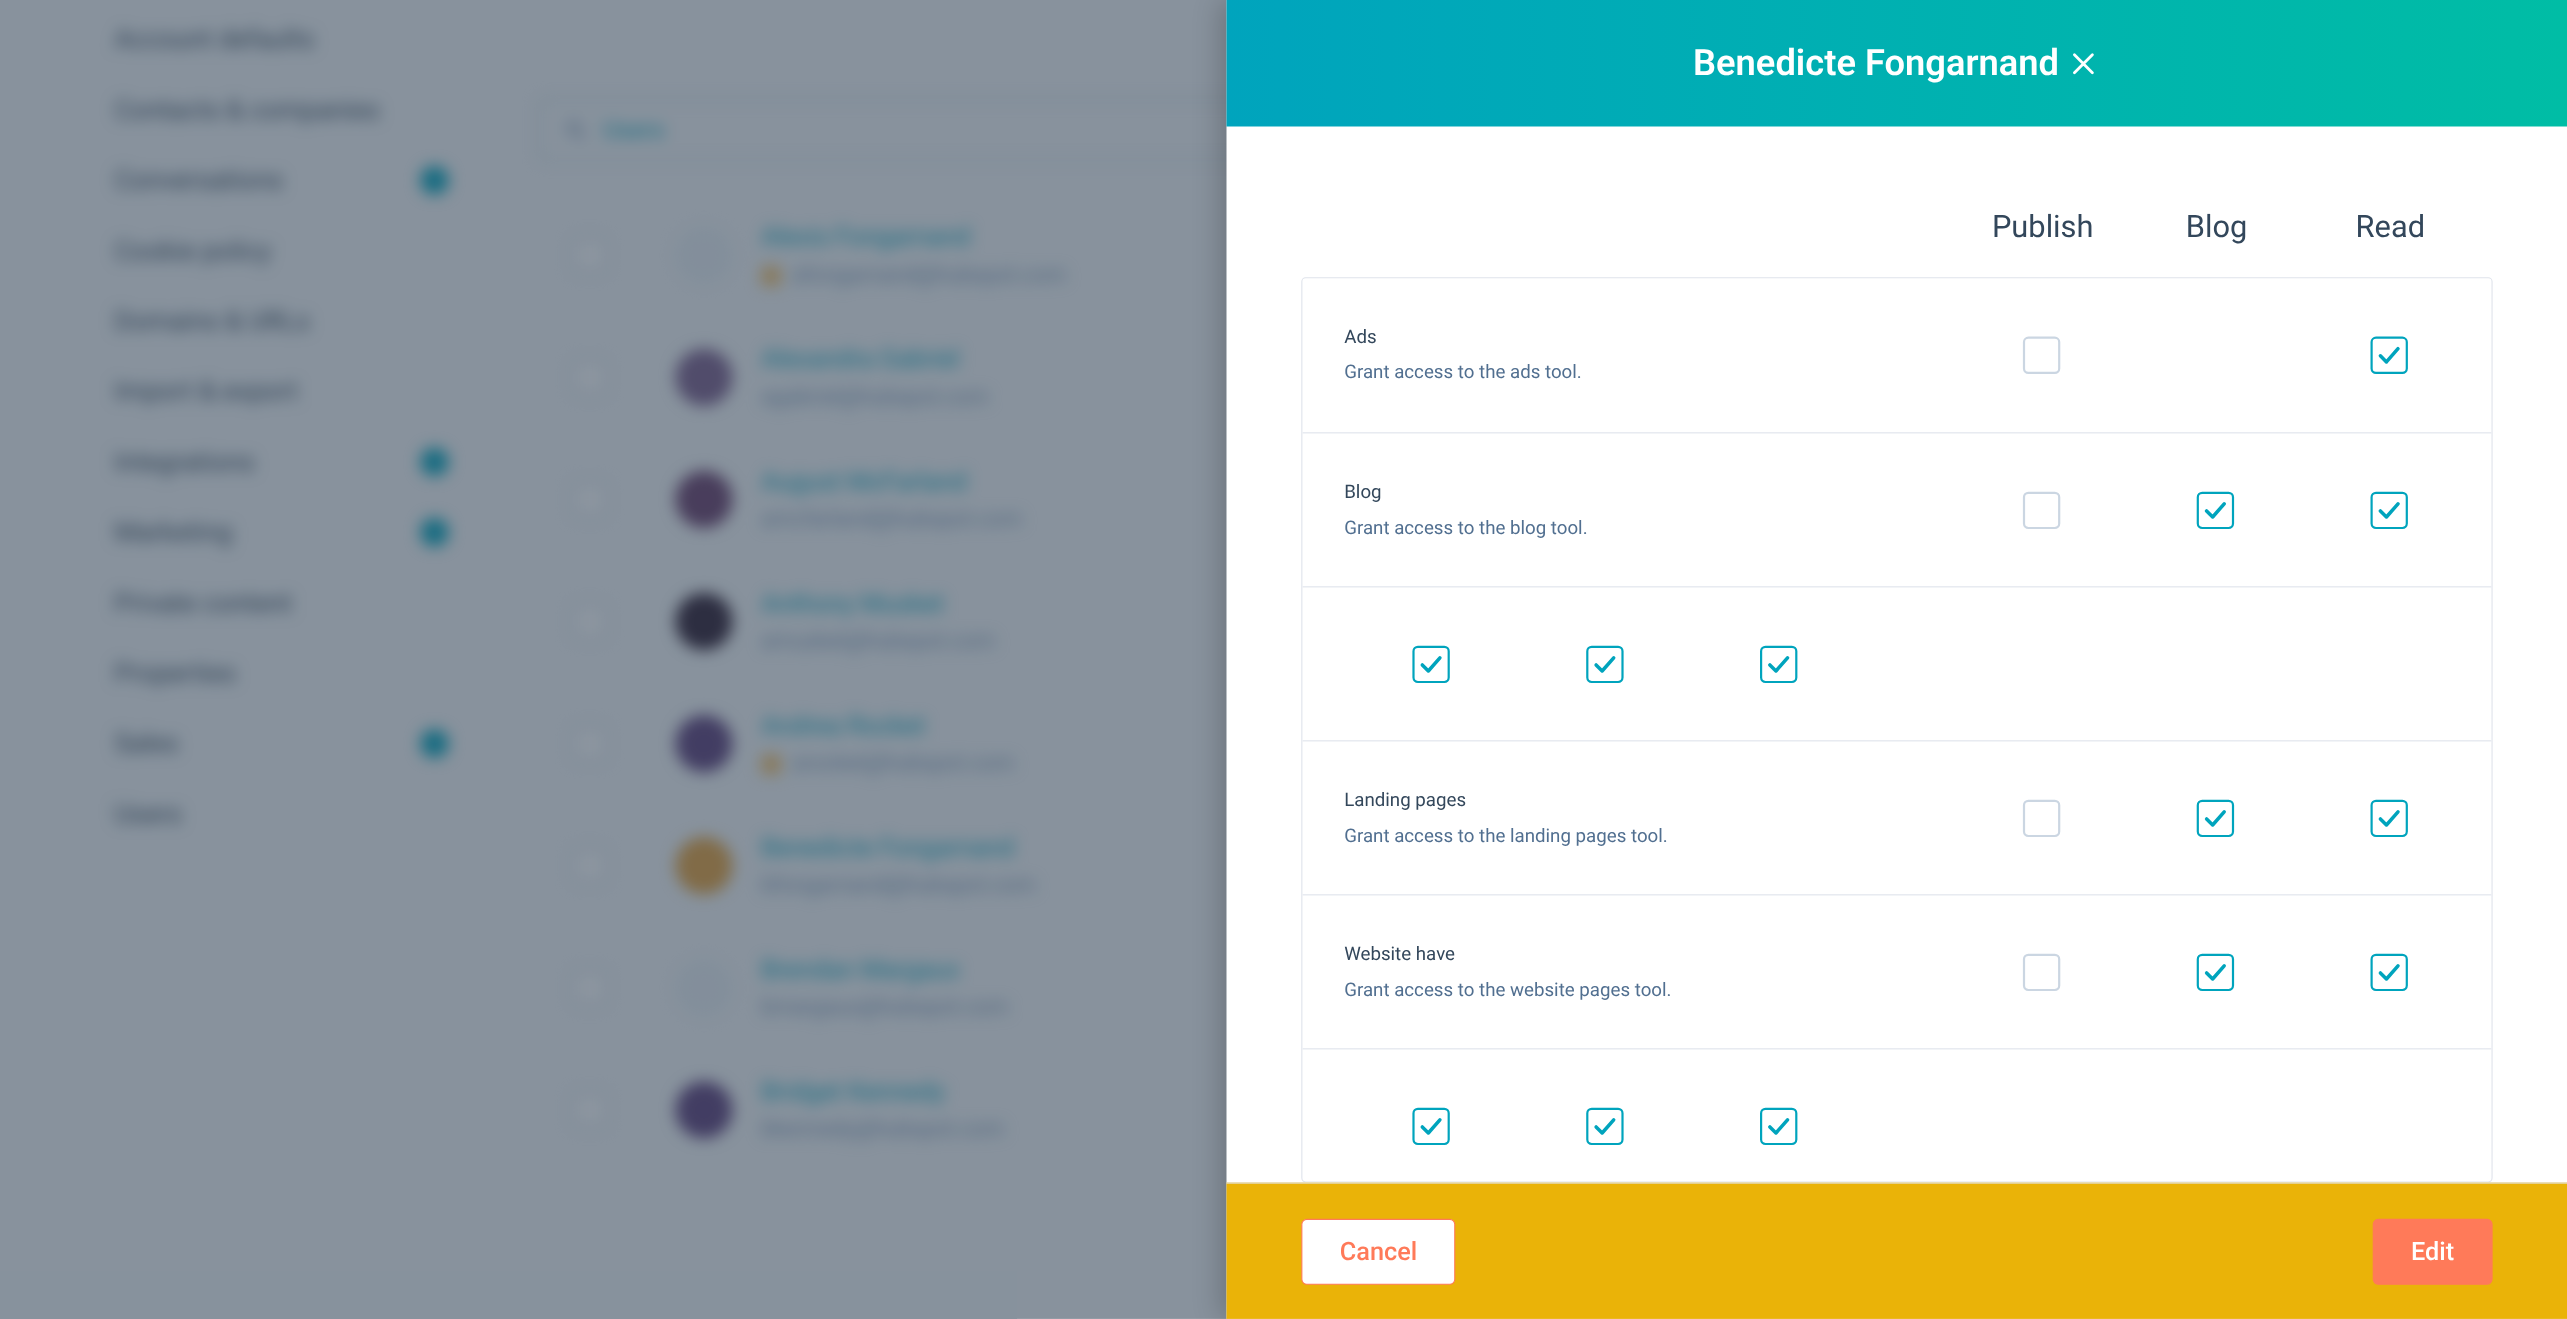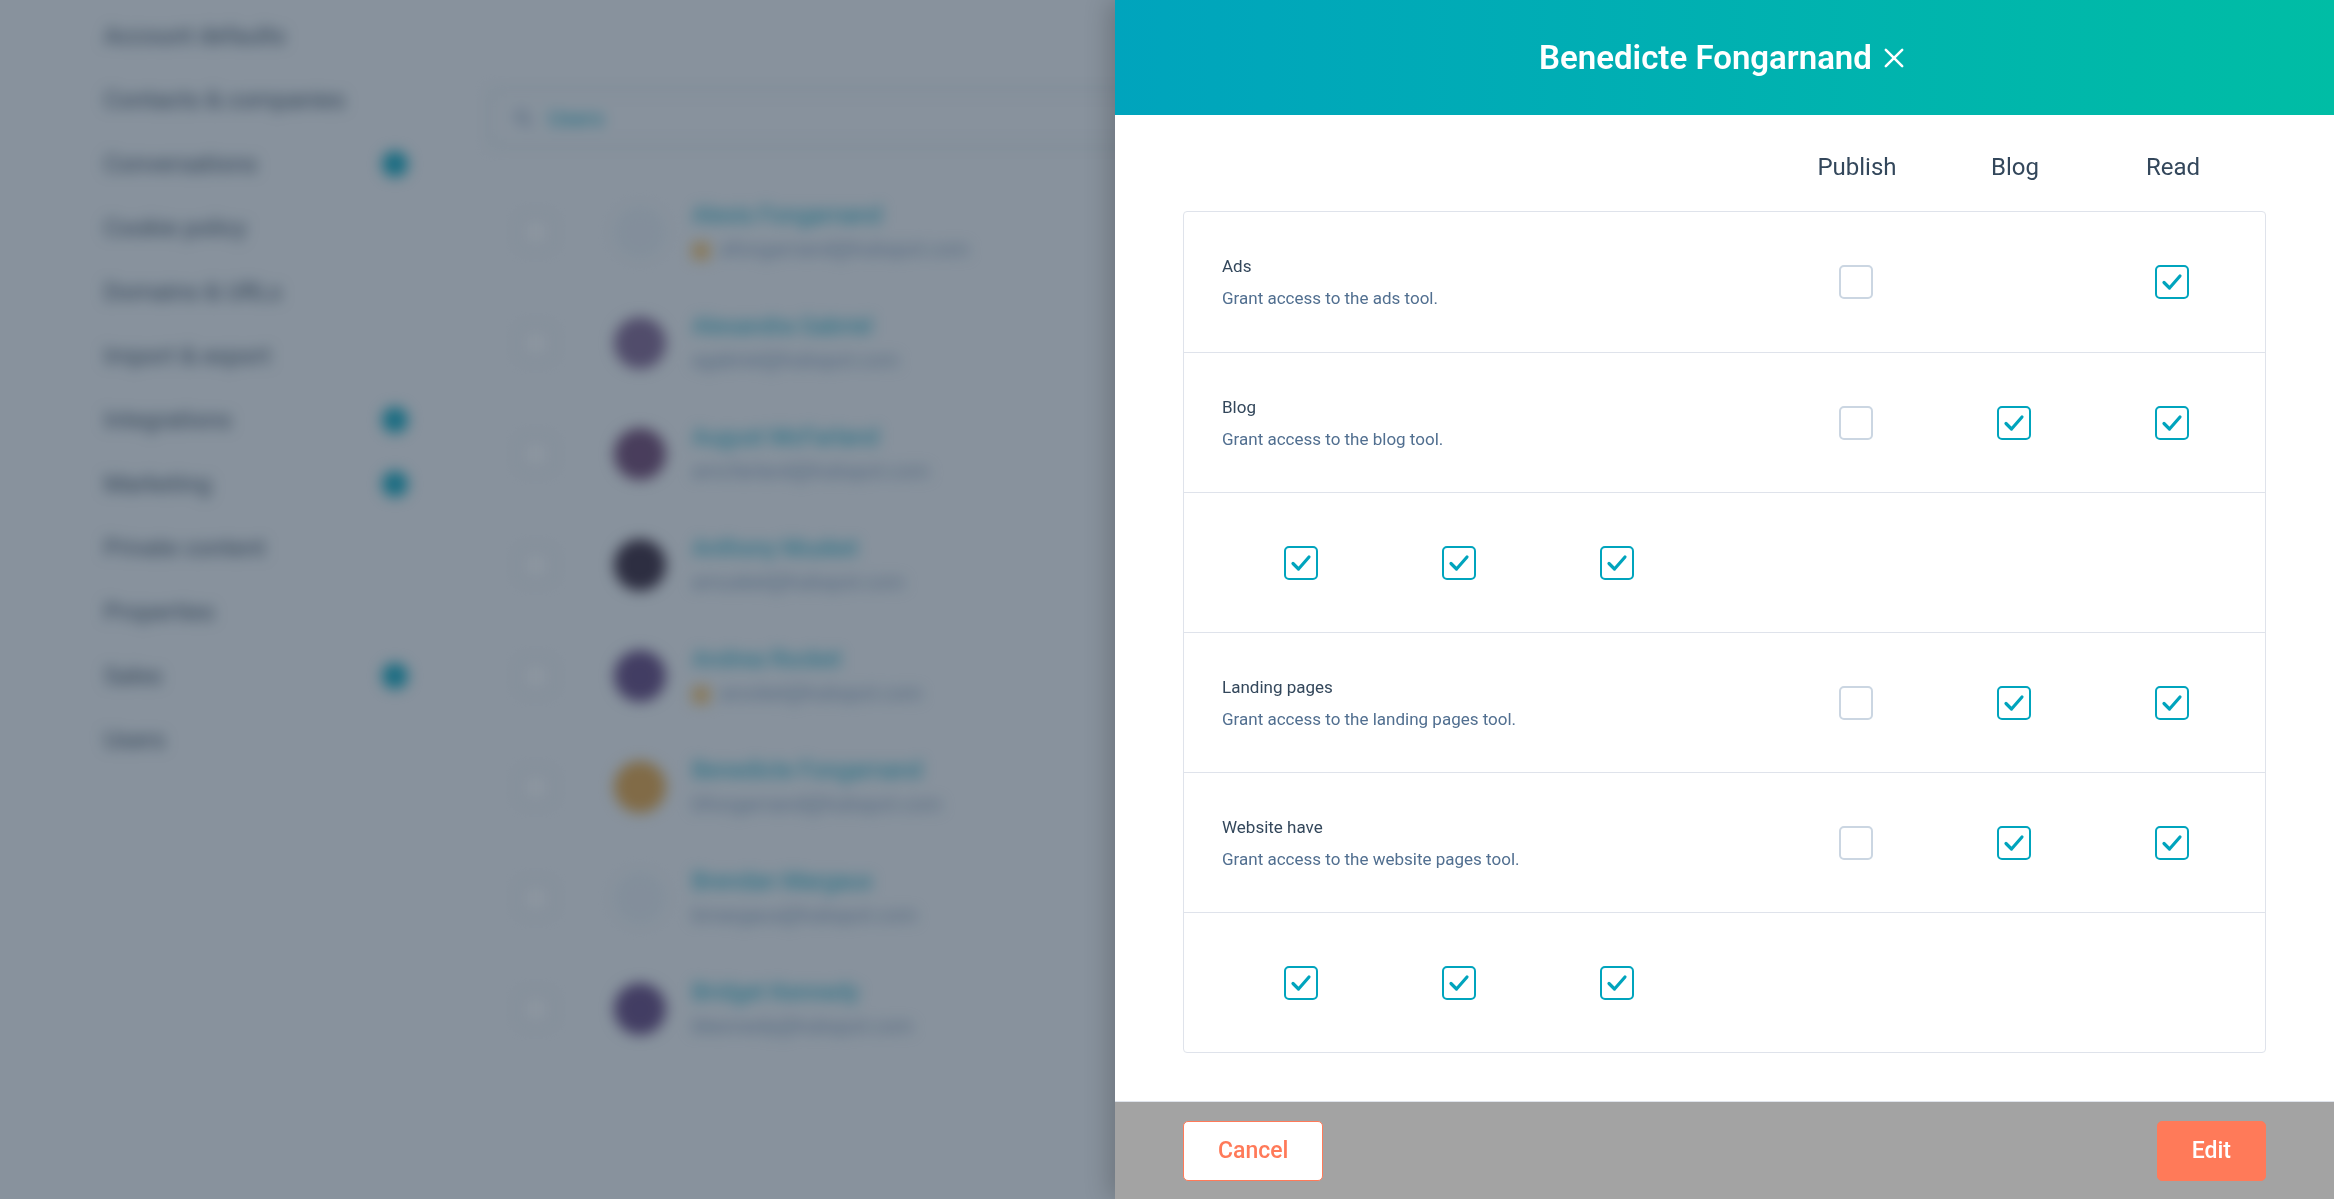--- a/index.html
+++ b/index.html
@@ -30,39 +30,39 @@
     
     .modal { position: absolute; top: 0; right: 0; bottom: 0; width: 1219px; background: #fff; display: flex; flex-direction: column; box-shadow: -6px 0 24px rgba(0,0,0,.2); }
     .modal-header { height: 115px; background: linear-gradient(90deg, #00a4bd 0%, #00bda5 100%); display: flex; align-items: center; justify-content: center; padding: 0 64px 0 70px; flex-shrink: 0; }
     .modal-title { color: #fff; font-size: 33px; font-weight: 600; }
     .modal-close { color: #fff; cursor: pointer; display: flex; align-items: center; justify-content: center; width: 44px; height: 44px; }
     .modal-close svg { width: 28px; height: 28px; }
 
     .modal-body { flex: 1; overflow: hidden; padding: 0 68px; display: flex; flex-direction: column; }
 
     .col-headers { display: flex; justify-content: flex-end; gap: 0; padding: 38px 14px 30px 0; }
-    .col-headers span { width: 158px; text-align: center; font-size: 24px; color: #33475b; font-weight: 400; }
+    .col-headers span { width: 158px; text-align: center; font-size: 28px; color: #33475b; font-weight: 400; margin-top: 36px; }
 
     .perm-table { border: 1px solid #dfe3eb; border-radius: 4px; overflow: hidden; }
     .perm-row { display: flex; align-items: center; border-top: 1px solid #dfe3eb; padding: 26px 14px 26px 38px; min-height: 140px; }
     .perm-row:first-child { border-top: none; }
     .perm-text { flex: 1; min-width: 0; padding-right: 20px; }
     .perm-title { font-size: 17px; color: #33475b; margin-bottom: 12px; font-weight: 400; }
     .perm-desc { font-size: 17px; color: #516f90; white-space: nowrap; overflow: hidden; text-overflow: ellipsis; }
     .perm-cells { display: flex; }
     .perm-cell { width: 158px; display: flex; justify-content: center; align-items: center; }
 
     
     .cb { width: 34px; height: 34px; border: 2.5px solid #cbd6e2; border-radius: 5px; background: #fff; display: flex; align-items: center; justify-content: center; cursor: pointer; }
     .cb.checked { border-color: #00a4bd; }
     .cb svg { width: 24px; height: 24px; display: none; }
     .cb.checked svg { display: block; }
     .cb.checked svg path { stroke: #00a4bd; }
 
-    .modal-footer { height: 98px; background: #a3a3a3; border-top: 1px solid #dfe3eb; display: flex; align-items: center; justify-content: space-between; padding: 16px 68px; flex-shrink: 0; }
+    .modal-footer { height: 124px; background: #eab308; border-top: 1px solid #dfe3eb; display: flex; align-items: center; justify-content: space-between; padding: 16px 68px; flex-shrink: 0; }
     .btn { font-size: 23px; font-weight: 500; height: 60px; padding: 0 34px; border-radius: 5px; cursor: pointer; display: inline-flex; align-items: center; justify-content: center; }
     .btn-cancel { color: #ff7a59; background: #fff; border: 1.5px solid #ff7a59; }
     .btn-save { color: #fff; background: #ff7a59; border: 1.5px solid #ff7a59; }
   </style>
 </head>
 <body>
 
 <div class="bg-page bg-blur">
   <div class="bg-inner">
     <div class="bg-sidebar" id="bg-sidebar">

